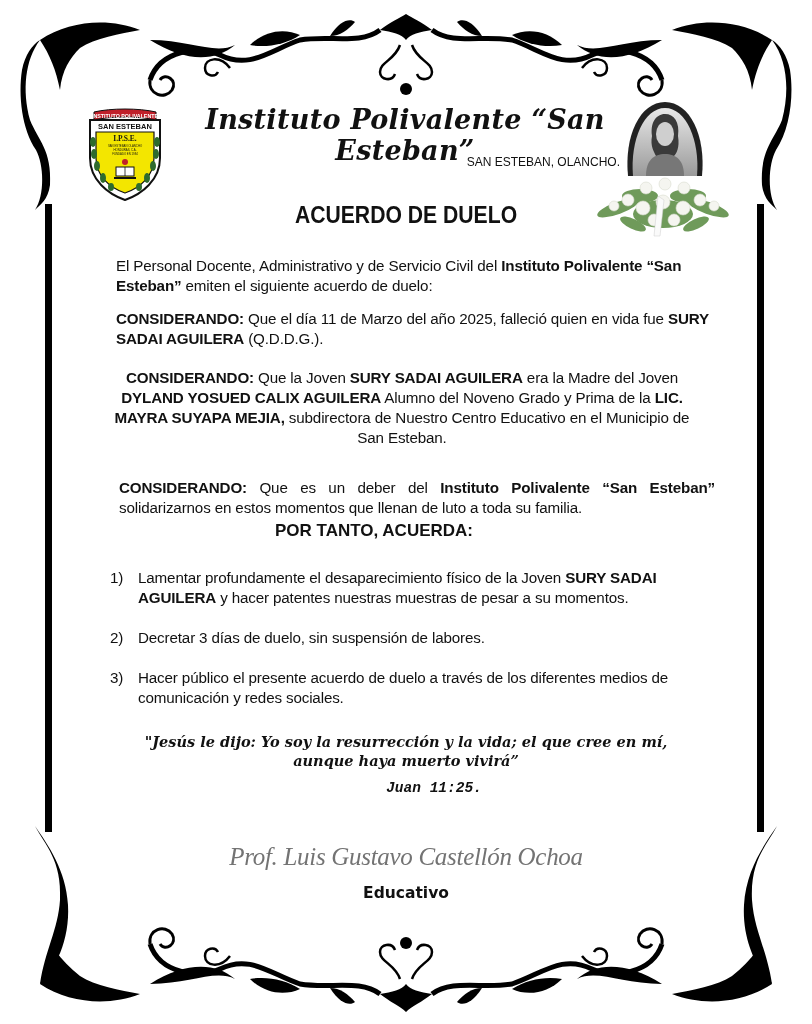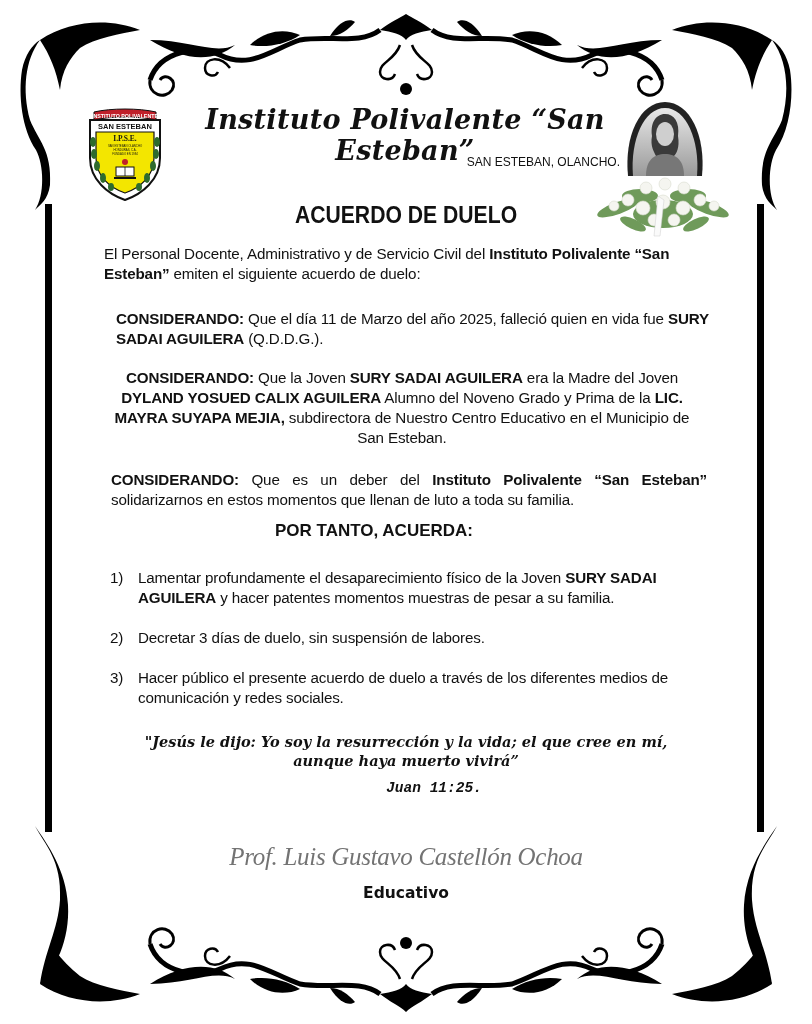--- a/index.html
+++ b/index.html
@@ -166,43 +166,43 @@
     <circle cx="66" cy="124" r="6"></circle>
       <circle cx="86" cy="124" r="6"></circle>
       <circle cx="26" cy="110" r="5"></circle>
       <circle cx="126" cy="110" r="5"></circle>
   </g>
   <path d="M70,100 L66,140 L72,140 L76,104 Z" fill="#fafafa" stroke="#ccc" stroke-width="0.5"></path>
 </svg>
 
 <div class="doc-title">ACUERDO DE DUELO</div>
 
-<p class="para p1" style="margin:0;">
+<p class="para p1" style="margin:12px;">
   <span>El Personal Docente, Administrativo y de Servicio Civil del </span><b>Instituto Polivalente “San Esteban”</b><span> emiten el siguiente acuerdo de duelo:</span>
 </p>
 
 <p class="para p2" style="margin:12px;">
   <b>CONSIDERANDO:</b><span> Que el día 11 de Marzo del año 2025, falleció quien en vida fue </span><b>SURY SADAI AGUILERA</b><span> (Q.D.D.G.).</span>
 </p>
 
 <p class="para p3" style="margin:0;">
   <b>CONSIDERANDO:</b><span> Que la Joven </span><b>SURY SADAI AGUILERA</b><span> era la Madre del Joven </span><b>DYLAND YOSUED CALIX AGUILERA</b><span> Alumno del Noveno Grado y Prima de la </span><b>LIC. MAYRA SUYAPA MEJIA,</b><span> subdirectora de Nuestro Centro Educativo en el Municipio de San Esteban.</span>
 </p>
 
-<p class="para p4" style="margin:7px;">
+<p class="para p4" style="margin:15px;">
   <b>CONSIDERANDO:</b><span> Que es un deber del </span><b>Instituto Polivalente “San Esteban”</b><span> solidarizarnos en estos momentos que llenan de luto a toda su familia.</span>
 </p>
 
 <div class="subhead">POR TANTO, ACUERDA:</div>
 
 <div>
   <div class="list">
     <div class="li li1">
       <span class="num">1)</span>
-      <span class="txt"><span>Lamentar profundamente el desaparecimiento físico de la Joven </span><b>SURY SADAI AGUILERA</b><span> y hacer patentes momentos muestras de pesar a su familia.</span></span>
+      <span class="txt"><span>Lamentar profundamente el desaparecimiento físico de la Joven </span><b>SURY SADAI AGUILERA</b><span> y hacer patentes nuestras muestras de pesar a su momentos.</span></span>
     </div>
     <div class="li li2">
       <span class="num">2)</span>
       <span class="txt">Decretar 3 días de duelo, sin suspensión de labores.</span>
     </div>
     <div class="li li3">
       <span class="num">3)</span>
       <span class="txt">Hacer público el presente acuerdo de duelo a través de los diferentes medios de comunicación y redes sociales.</span>
     </div>
   </div>

